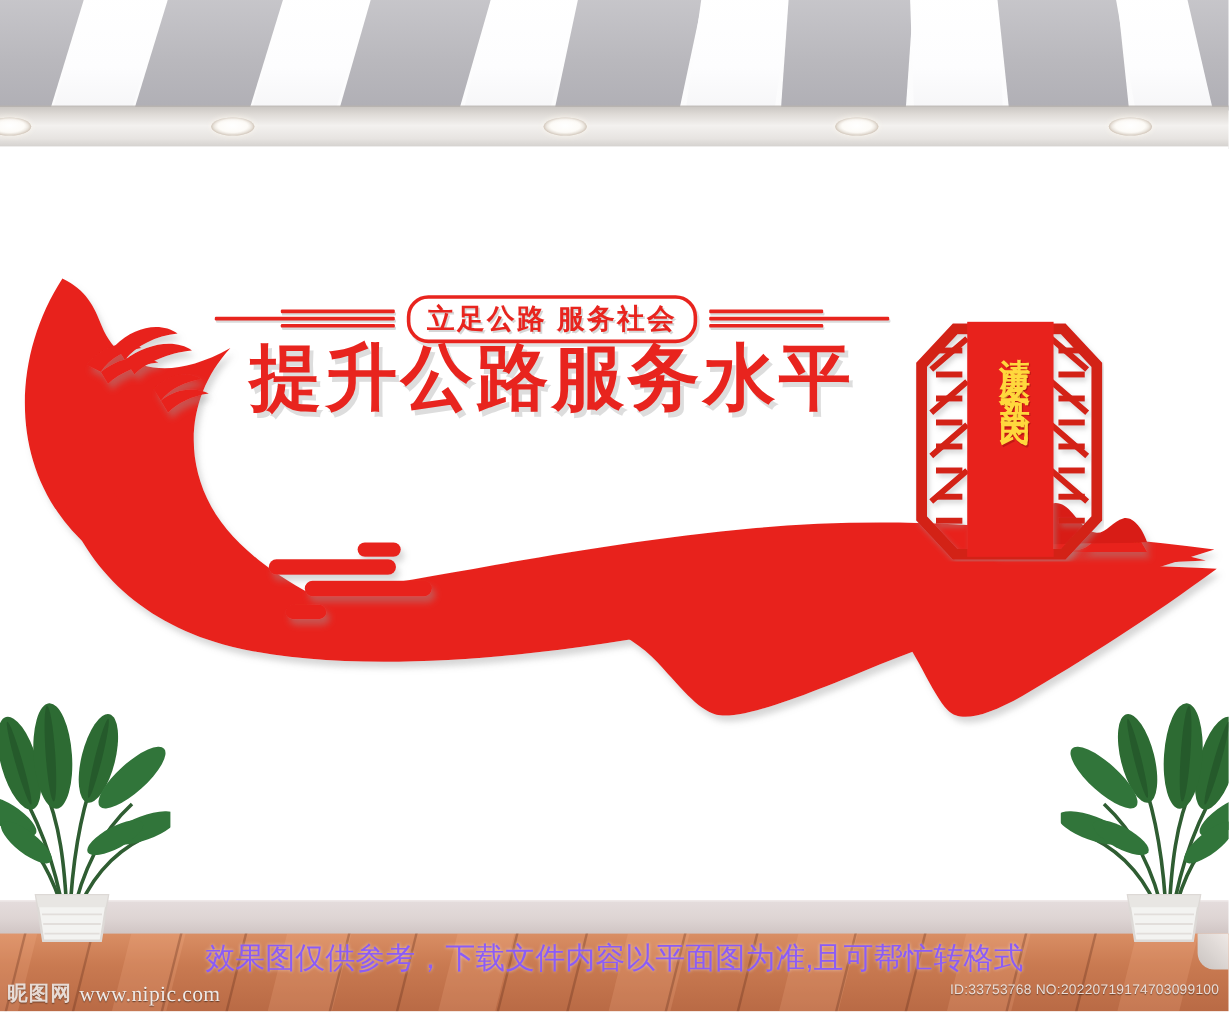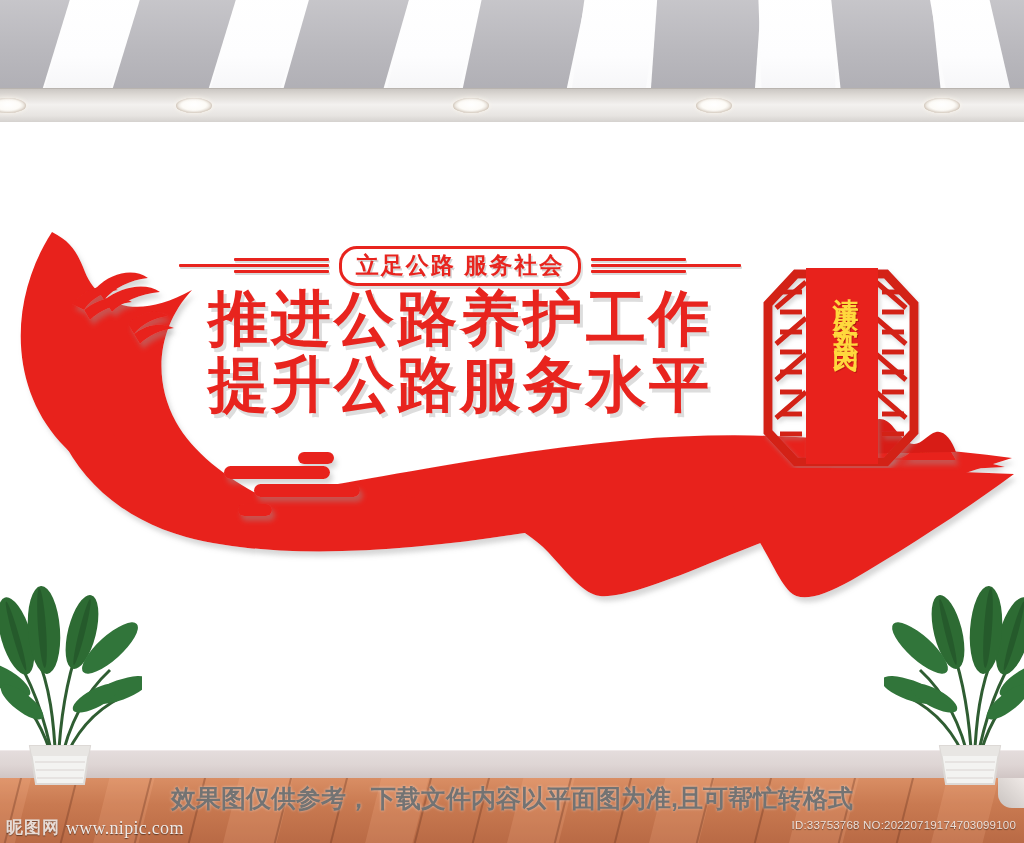--- a/index.html
+++ b/index.html
@@ -72,21 +72,21 @@
                text-shadow:1px 1px 0 rgba(120,10,10,.35);}
 
   
   .plant{position:absolute;bottom:58px;width:150px;height:215px;}
   .plant.left{left:-8px;}
   .plant.right{right:-10px;}
   .plant svg{position:absolute;left:0;bottom:0;}
 
   
   .caption{position:absolute;left:0;top:782px;width:1024px;text-align:center;
-           font-size:25px;font-weight:700;color:#737373;letter-spacing:0px;white-space:nowrap;
+           font-size:25px;font-weight:400;color:#8b5cf6;letter-spacing:0px;white-space:nowrap;
            text-shadow:0 0 3px rgba(255,255,255,.55);}
   .wm{position:absolute;left:6px;top:816px;display:flex;align-items:flex-end;gap:6px;}
   .wm .cn{font-size:17px;font-weight:700;color:#eee;opacity:.85;letter-spacing:1px;
           text-shadow:0 1px 1px rgba(0,0,0,.5);}
   .wm .url{font-size:18px;color:#f4f4f4;opacity:.92;letter-spacing:.3px;
            text-shadow:0 1px 1px rgba(0,0,0,.55);font-family:"Liberation Serif",serif;}
   .idtag{position:absolute;right:8px;top:819px;font-size:11.5px;color:#efe9e6;opacity:.9;
          letter-spacing:.2px;text-shadow:0 1px 1px rgba(0,0,0,.5);}
   .corner{position:absolute;right:0;top:778px;width:26px;height:30px;
           background:linear-gradient(225deg,#efe9e6 0%,#d8d2cf 60%,#c9c2bf 100%);
@@ -181,21 +181,20 @@
       </span>
       <span class="tagbox">
         <span>立足公路 服务社会</span>
       </span>
       <span class="lines r">
         <i class="a"></i>
           <i class="b"></i>
           <i class="c"></i>
       </span>
     </div>
-    <div class="bigline one">推进公路养护工作</div>
     <div class="bigline two">提升公路服务水平</div>
   </div>
 
   <div class="banwrap">
     <svg class="frame" width="158" height="200" viewBox="0 0 158 200" xmlns="http://www.w3.org/2000/svg">
       <defs>
         <filter id="sh2" x="-20%" y="-20%" width="160%" height="160%">
           <feDropShadow dx="2" dy="3" stdDeviation="2" flood-color="#9a9a9a" flood-opacity="0.40"></feDropShadow>
         </filter>
       </defs>

